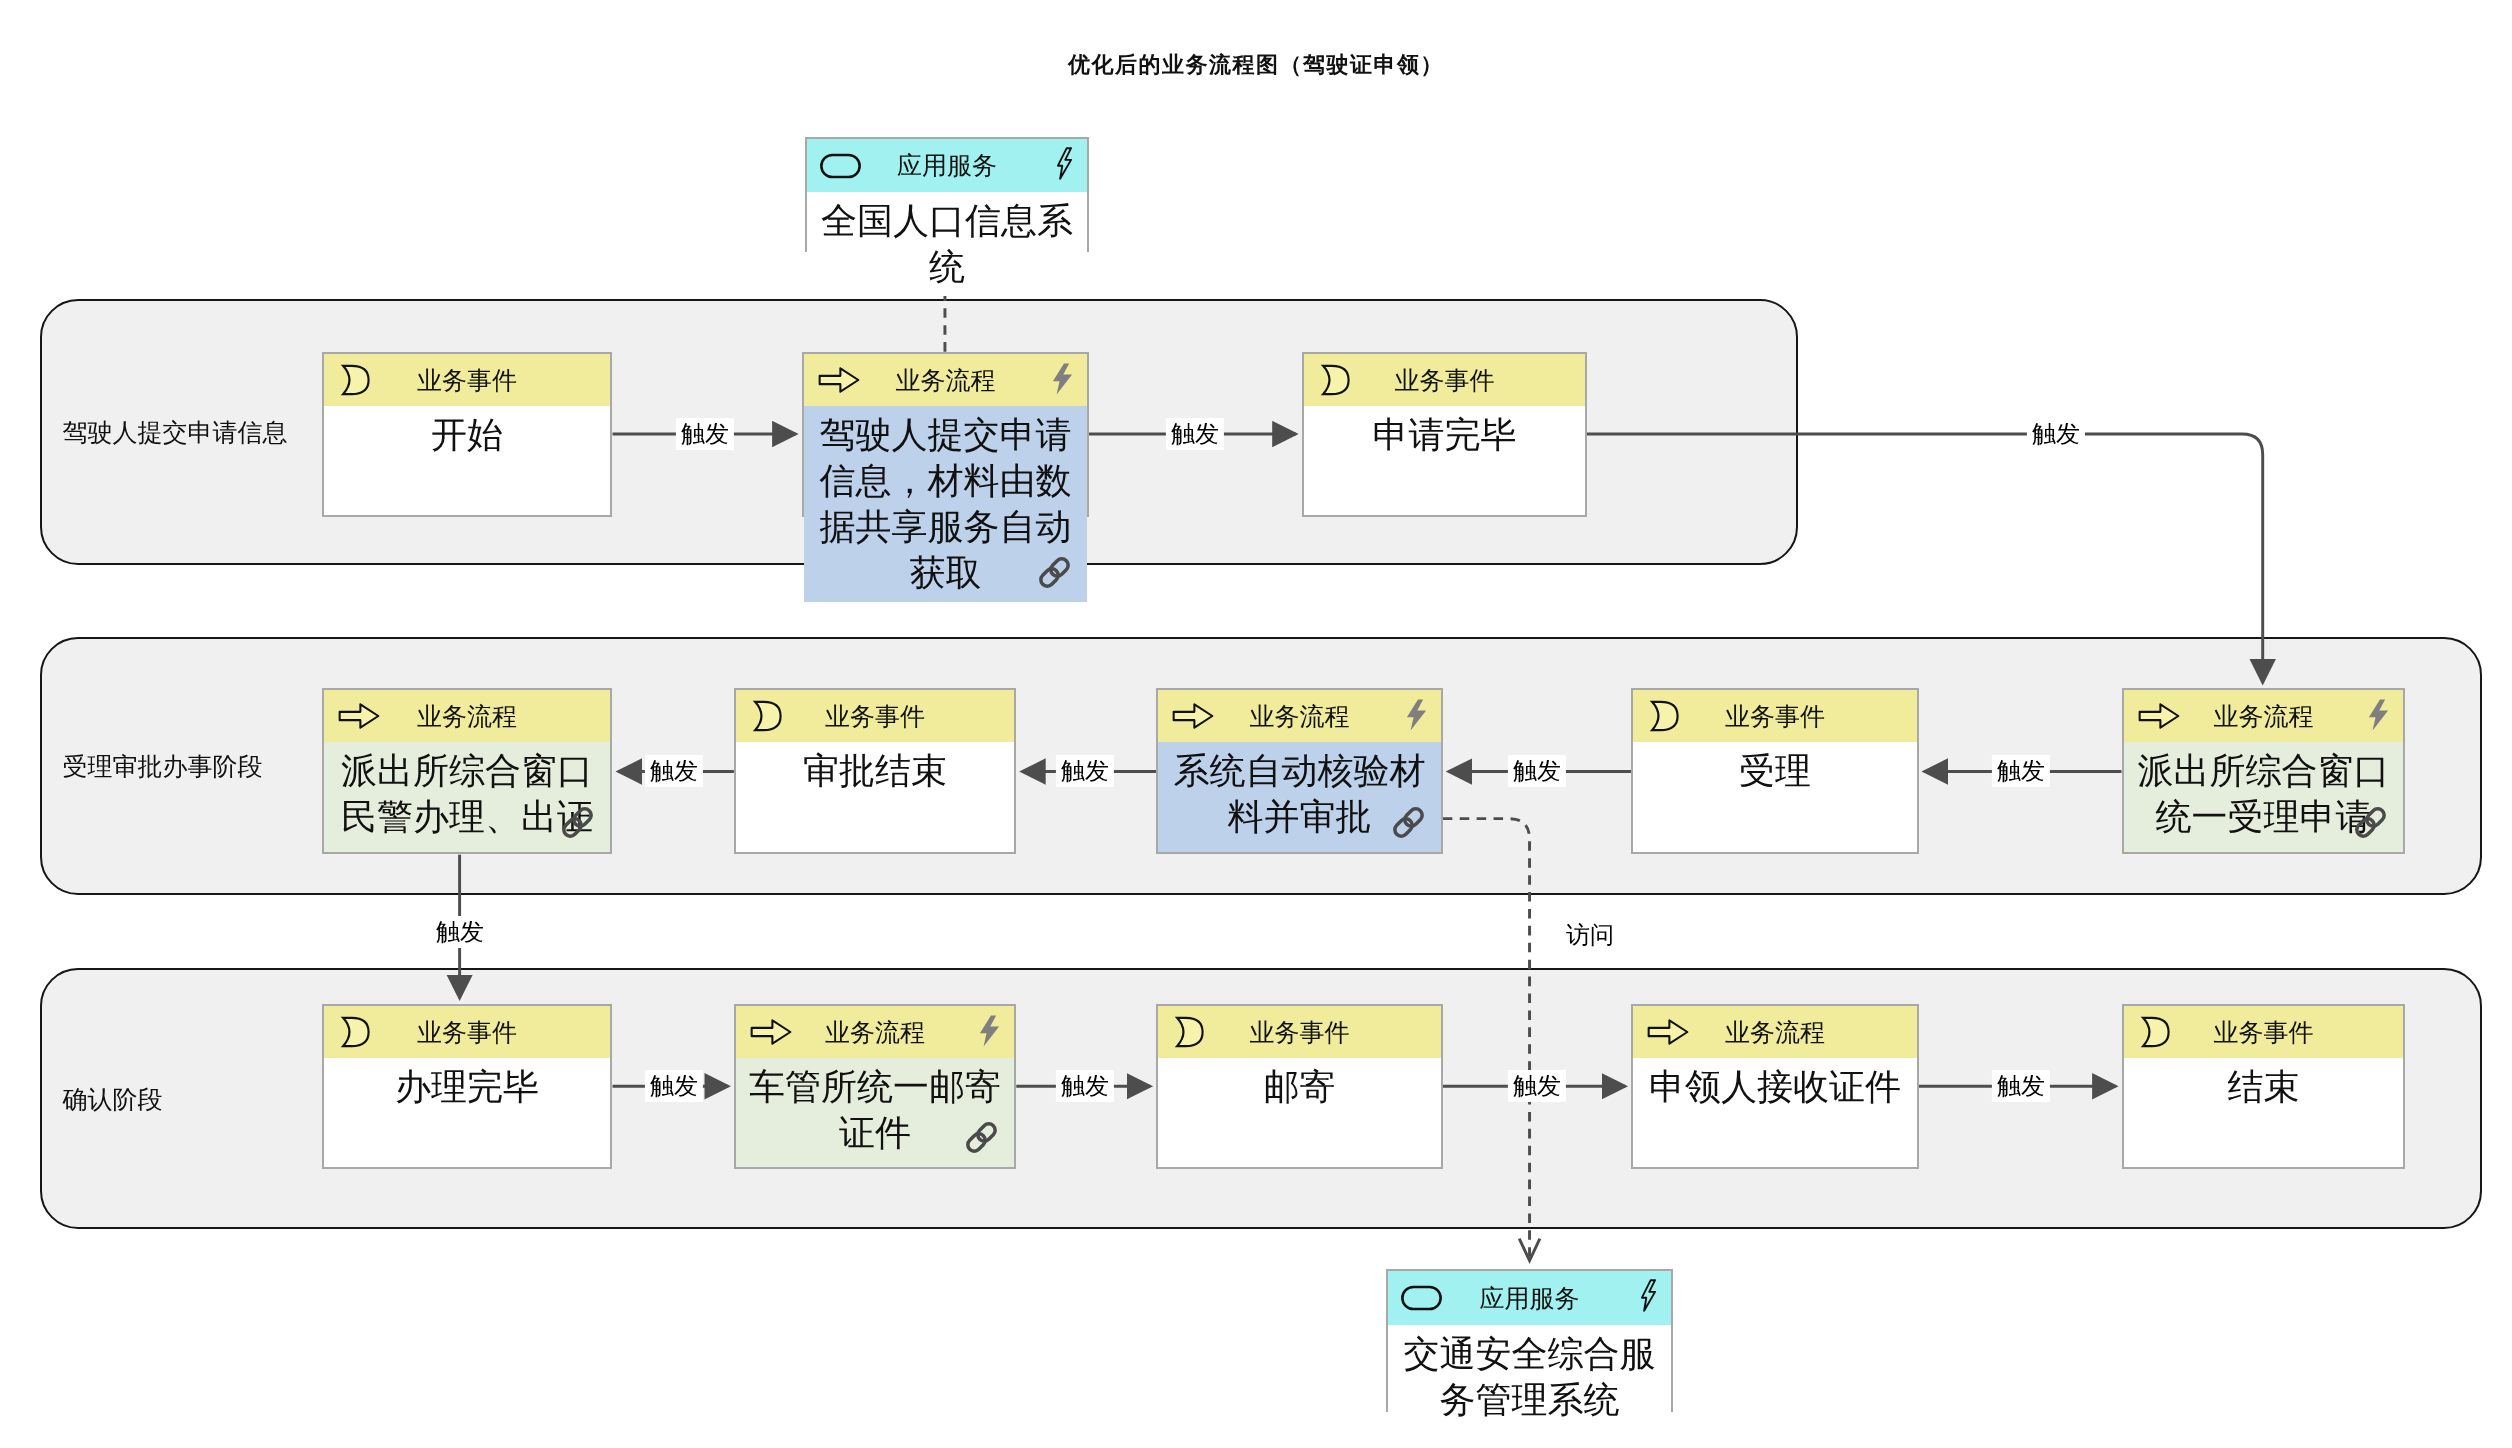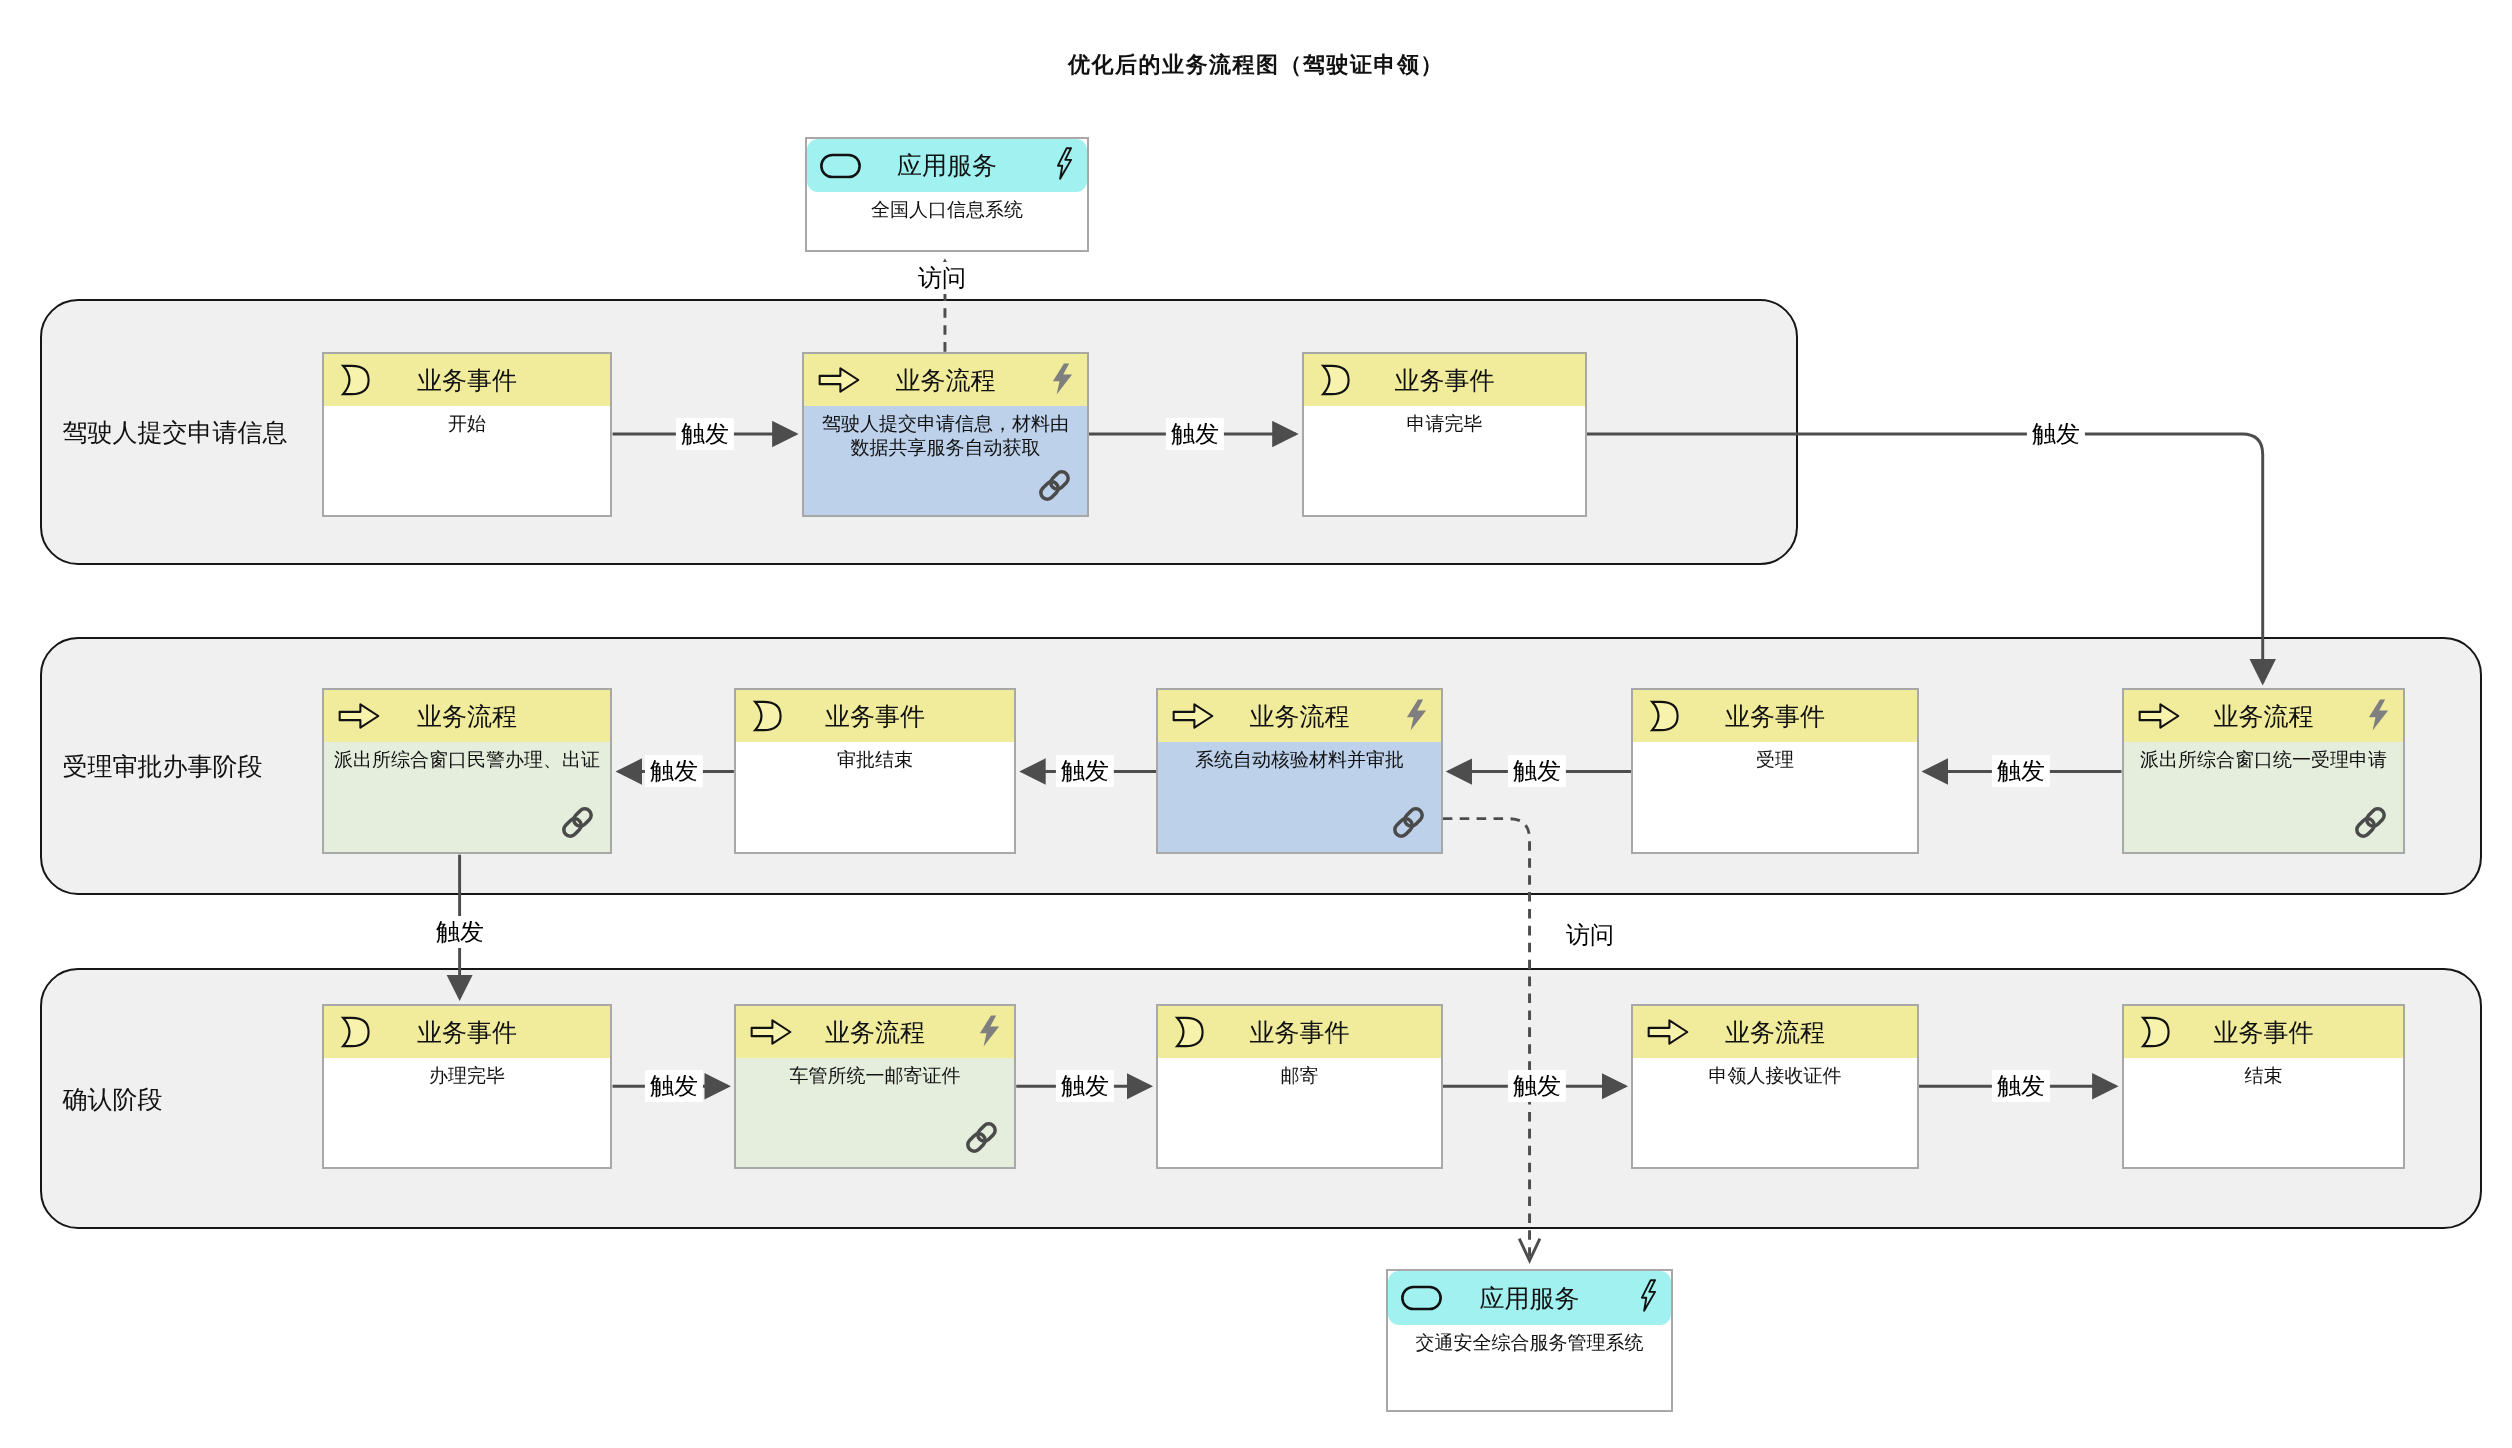--- a/index.html
+++ b/index.html
@@ -3,22 +3,22 @@
 <meta charset="utf-8">
 <style>
   html,body{margin:0;padding:0;background:#ffffff;}
   body{width:2512px;height:1449px;position:relative;font-family:"Liberation Sans",sans-serif;color:#111;}
   .title{position:absolute;top:50px;left:0;width:100%;text-align:center;font-size:22px;font-weight:bold;letter-spacing:1.5px;}
   .lane{position:absolute;background:#F0F0F0;border:2.2px solid #161616;border-radius:38px;box-sizing:border-box;}
   .lane-label{position:absolute;left:20.6px;top:50%;transform:translateY(-50%);font-size:25px;white-space:nowrap;}
   .node{position:absolute;border:2.2px solid #A8A8A8;box-sizing:border-box;display:flex;flex-direction:column;}
   .hdr{flex:0 0 52px;position:relative;display:flex;align-items:center;justify-content:center;font-size:25px;}
   .hdr-yellow{background:#F1EC9B;justify-content:center;}
-  .hdr-cyan{background:#A0F1EF;border-radius:11px;}
-  .nbody{flex:1;position:relative;text-align:center;font-size:19px;line-height:1.28;padding:5.9px 8.8px;box-sizing:border-box;}
+  .hdr-cyan{background:#A0F1EF;}
+  .nbody{flex:1;position:relative;text-align:center;font-size:36px;line-height:1.28;padding:5.9px 8.8px;box-sizing:border-box;}
   .body-white{background:#ffffff;}
   .body-blue{background:#BDD1EB;}
   .body-green{background:#E5EEDC;}
   .icon-left{position:absolute;left:11.8px;top:50%;transform:translateY(-50%);}
   .bolt{position:absolute;right:11.8px;top:8px;}
   .bolt-svc{position:absolute;right:13.2px;top:7.4px;}
   .linkicon{position:absolute;right:11.8px;bottom:8.8px;}
   .wires{position:absolute;left:0;top:0;pointer-events:none;}
   .edge-label{position:absolute;transform:translate(-50%,-50%);font-size:24px;color:#000000;background:#ffffff;padding:0 5.1px;white-space:nowrap;}
   .edge-label.nobg{background:transparent;}

